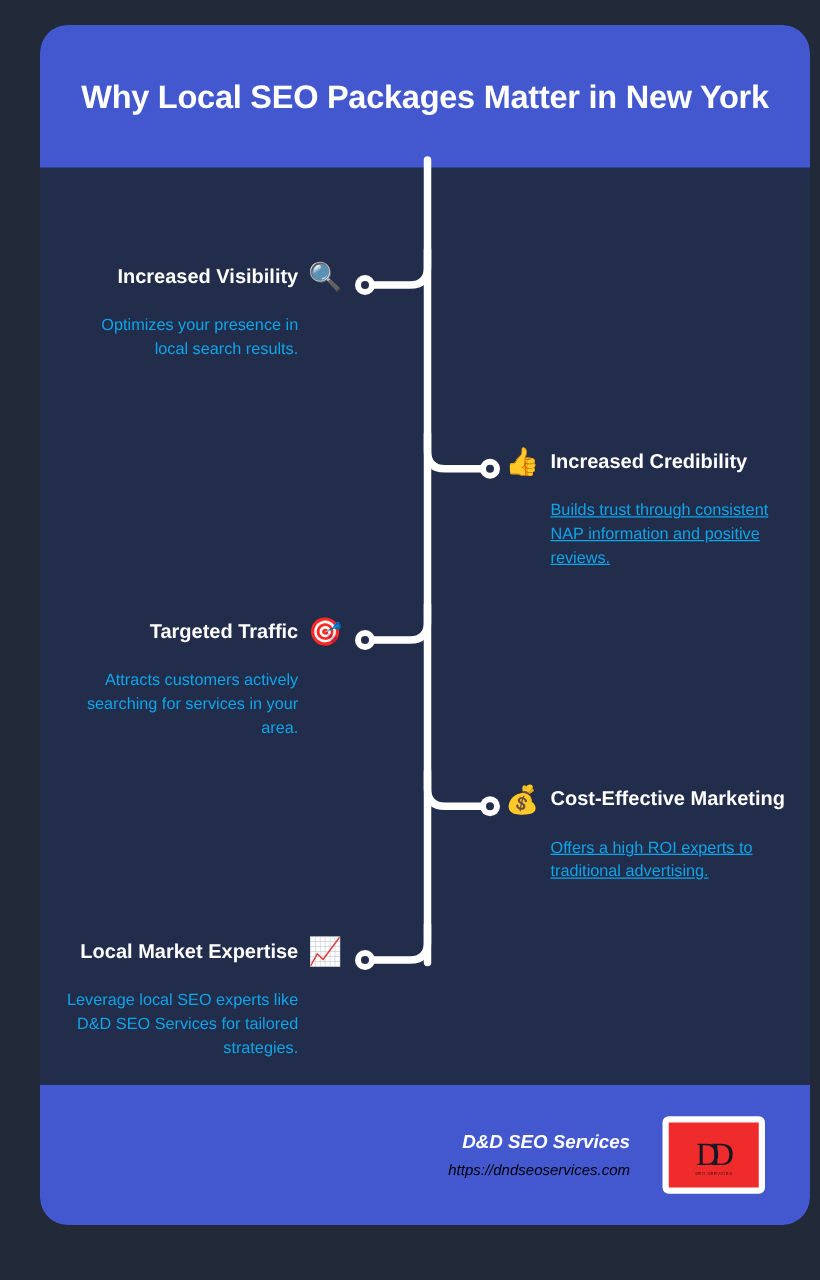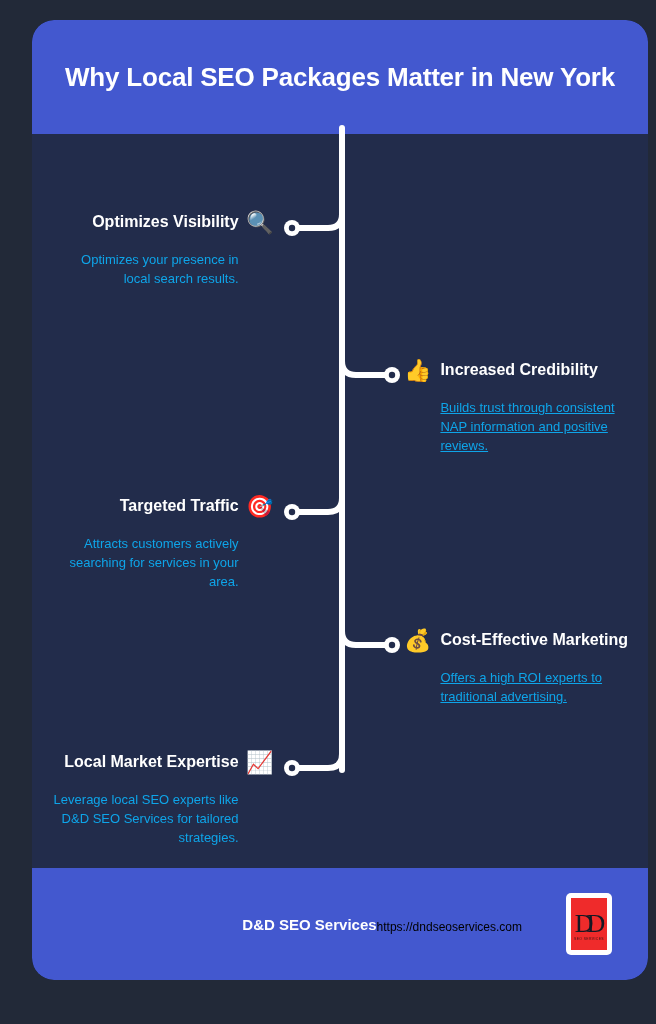--- a/index.html
+++ b/index.html
@@ -126,47 +126,47 @@
     background: #4358CF;
     border-radius: 0 0 22px 22px;
     display: flex;
     align-items: center;
     justify-content: flex-end;
     box-sizing: border-box;
     padding-right: 36px;
   }
   .footer-text {
     display: flex;
-    flex-direction: row;
+    flex-direction: column;
     align-items: flex-end;
-    margin-right: 12px;
+    margin-right: 26px;
+    font-style: italic;
   }
   .footer-brand {
     color: #FFFFFF;
     font-size: 15px;
     font-weight: bold;
     line-height: 1.2;
   }
   .footer-url {
     margin-top: 6px;
     color: #000000;
     font-size: 12px;
     line-height: 1.2;
   }
   .footer-logo {
-    width: 46px;
+    width: 82px;
     height: 62px;
     background: #FFFFFF;
     border-radius: 5px;
     display: flex;
     align-items: center;
     justify-content: center;
     box-sizing: border-box;
     padding: 5px;
-    margin-left: 32px;
   }
   .footer-logo-inner {
     width: 100%;
     height: 100%;
     background: #EF2B2B;
     display: flex;
     align-items: center;
     justify-content: center;
     position: relative;
   }
@@ -222,21 +222,21 @@
       <circle cx="260" cy="492" r="3.2" fill="#222C4B"></circle>
       <circle cx="360" cy="625" r="8" fill="#FFFFFF"></circle>
       <circle cx="360" cy="625" r="3.2" fill="#222C4B"></circle>
       <circle cx="260" cy="748" r="8" fill="#FFFFFF"></circle>
       <circle cx="260" cy="748" r="3.2" fill="#222C4B"></circle>
     </svg>
 
     <div class="item left" style="left:20px; top:192px; width:222px;">
       <div class="item-inner">
         <div class="item-text">
-          <div class="item-title">Optimizes Visibility</div>
+          <div class="item-title">Increased Visibility</div>
           <div class="item-desc">Optimizes your presence in local search results.</div>
         </div>
         <div class="item-icon">🔍</div>
       </div>
     </div>
 
     <div class="item right" style="left:372px; top:340px; width:224px;">
       <div class="item-inner">
         <div class="item-icon">👍</div>
         <div class="item-text">

